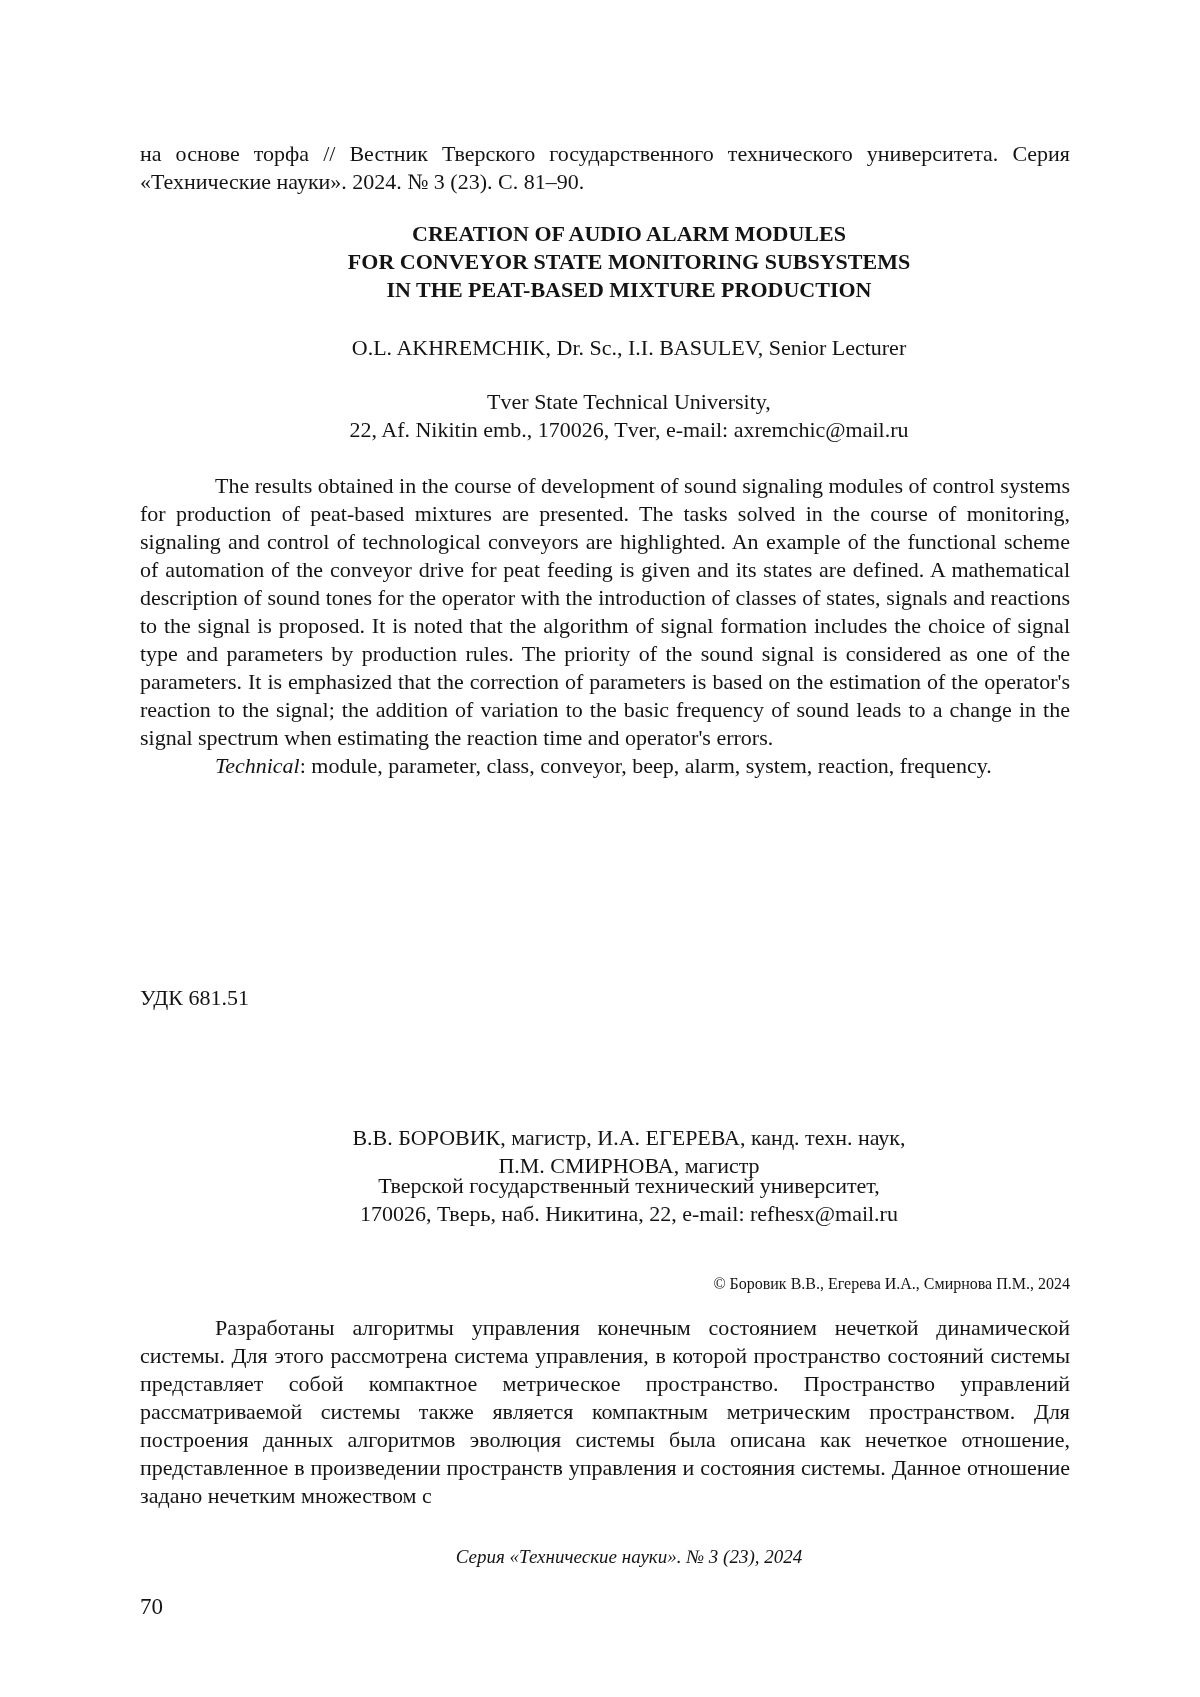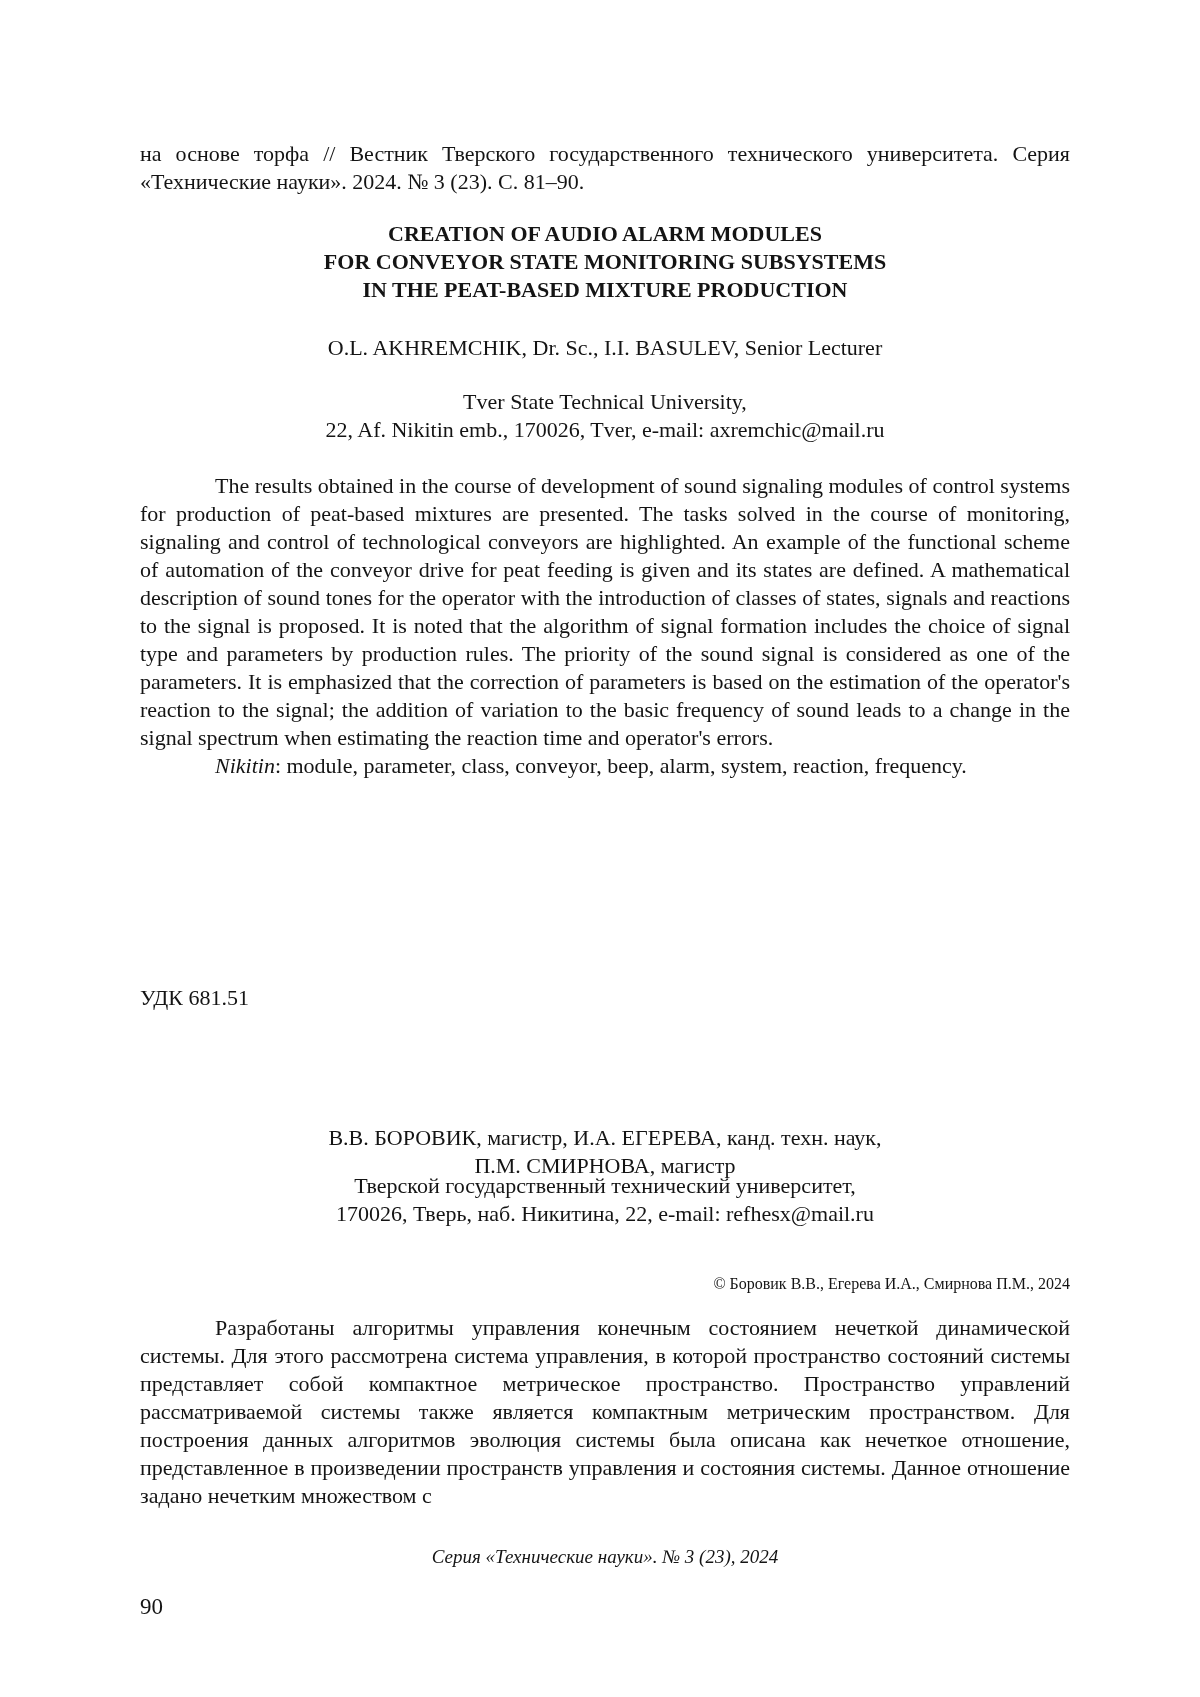--- a/index.html
+++ b/index.html
@@ -21,21 +21,21 @@
   .block {
     position: absolute;
     left: 140px;
     width: 930px;
     margin: 0;
   }
   .justified {
     text-align: justify;
     text-justify: inter-word;
   }
-  .centered { text-align: center; }
+  .centered { text-align: center; margin-left: 24px; }
   .right   { text-align: right; }
   .indent  { text-indent: 75px; }
   .line    { display: block; }
 
   .header-tail   { top: 140px; }
   .en-title      { top: 220px; font-weight: bold; font-size: 22px; line-height: 28px; }
   .en-authors    { top: 334px; }
   .en-affiliation{ top: 388px; }
   .en-abstract   { top: 472px; }
   .keywords-par  { margin: 0; text-align: justify; text-indent: 75px; }
@@ -64,21 +64,21 @@
 
   <p class="block centered en-authors">O.L. AKHREMCHIK, Dr. Sc., I.I. BASULEV, Senior Lecturer</p>
 
   <p class="block centered en-affiliation">
     <span class="line">Tver State Technical University,</span>
     <span class="line">22, Af. Nikitin emb., 170026, Tver, e-mail: axremchic@mail.ru</span>
   </p>
 
   <div class="block en-abstract">
     <p class="justified indent" style="margin:0">The results obtained in the course of development of sound signaling modules of control systems for production of peat-based mixtures are presented. The tasks solved in the course of monitoring, signaling and control of technological conveyors are highlighted. An example of the functional scheme of automation of the conveyor drive for peat feeding is given and its states are defined. A mathematical description of sound tones for the operator with the introduction of classes of states, signals and reactions to the signal is proposed. It is noted that the algorithm of signal formation includes the choice of signal type and parameters by production rules. The priority of the sound signal is considered as one of the parameters. It is emphasized that the correction of parameters is based on the estimation of the operator's reaction to the signal; the addition of variation to the basic frequency of sound leads to a change in the signal spectrum when estimating the reaction time and operator's errors.</p>
-    <p class="keywords-par"><i>Nikitin</i><span>: module, parameter, class, conveyor, beep, alarm, system, reaction, frequency.</span></p>
+    <p class="keywords-par"><i>Technical</i><span>: module, parameter, class, conveyor, beep, alarm, system, reaction, frequency.</span></p>
   </div>
 
 
   <p class="block udc">УДК 681.51</p>
 
 
   <p class="block centered ru-authors">
     <span class="line">В.В. БОРОВИК, магистр, И.А. ЕГЕРЕВА, канд. техн. наук,</span>
     <span class="line">П.М. СМИРНОВА, магистр</span>
   </p>
@@ -89,15 +89,15 @@
   </p>
 
   <p class="block right copyright">© Боровик В.В., Егерева И.А., Смирнова П.М., 2024</p>
 
   <p class="block justified indent ru-abstract">Разработаны алгоритмы управления конечным состоянием нечеткой динамической системы. Для этого рассмотрена система управления, в которой пространство состояний системы представляет собой компактное метрическое пространство. Пространство управлений рассматриваемой системы также является компактным метрическим пространством. Для построения данных алгоритмов эволюция системы была описана как нечеткое отношение, представленное в произведении пространств управления и состояния системы. Данное отношение задано нечетким множеством с</p>
 
   <p class="block centered footer">
     <span class="line">Серия «Технические науки». № 3 (23), 2024</span>
   </p>
 
-  <div class="page-number">90</div>
+  <div class="page-number">70</div>
 
 </div>
 
 </body></html>

